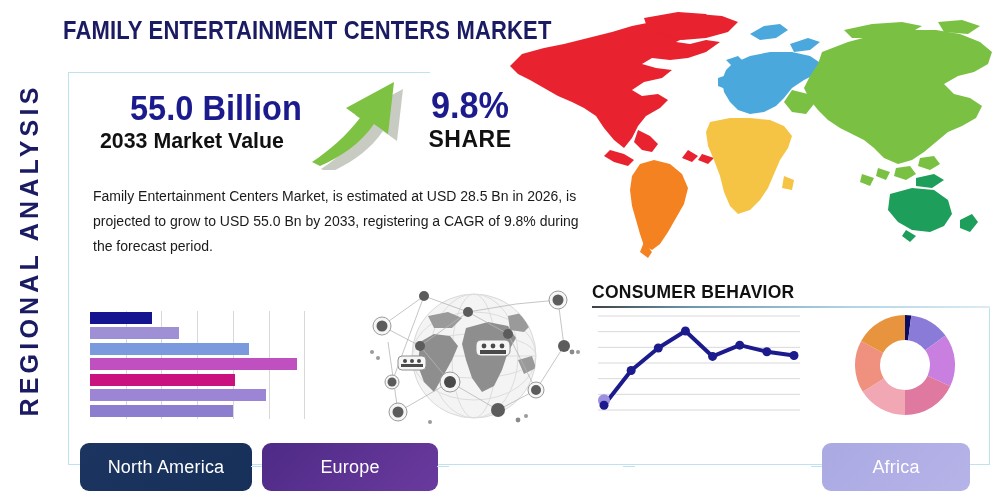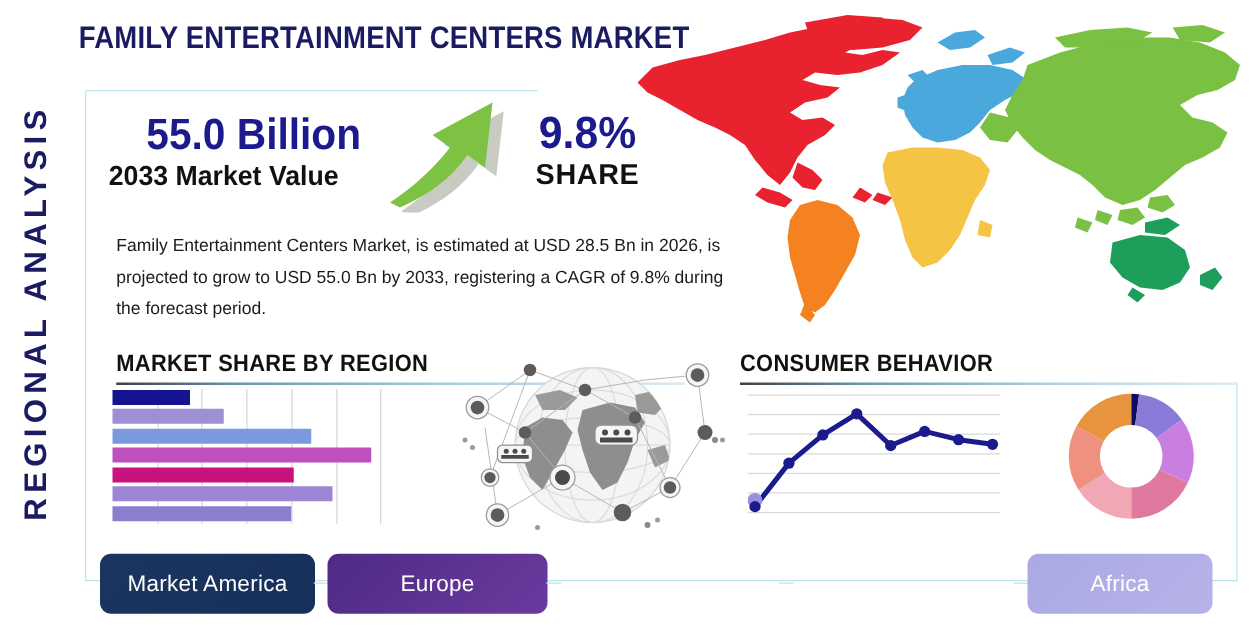--- a/index.html
+++ b/index.html
@@ -51,21 +51,21 @@
   }
   .frame-mask-top{
     position:absolute;left:430px;top:66px;width:565px;height:14px;background:#fff;
   }
   .frame-mask-right{
     position:absolute;left:984px;top:66px;width:20px;height:240px;background:#fff;
   }
 
   
   .kpi{
-    position:absolute;left:79px;top:90px;width:400px;height:80px;
+    position:absolute;left:92px;top:90px;width:400px;height:80px;
   }
   .kpi-value{
     position:absolute;left:38px;top:-2px;
     font-family:"Liberation Sans Narrow","Liberation Sans",sans-serif;
     font-weight:bold;font-size:35px;color:#1b1b8e;
     white-space:nowrap;
     transform:scaleX(0.93);transform-origin:left center;
   }
   .kpi-caption{
     position:absolute;left:8px;top:38px;
@@ -212,24 +212,20 @@
     </svg>
   </div>
 
   <div class="kpi2">
     <div class="kpi2-value">9.8%</div>
     <div class="kpi2-caption">SHARE</div>
   </div>
 
   <div class="body-text">Family Entertainment Centers Market, is estimated at USD 28.5 Bn in 2026, is projected to grow to USD 55.0 Bn by 2033, registering a CAGR of 9.8% during the forecast period.</div>
 
-  <div class="sec sec-market">
-    <div class="sec-title">MARKET SHARE BY REGION</div>
-    <div class="sec-rule"></div>
-  </div>
 
   <div class="sec sec-consumer">
     <div class="sec-title">CONSUMER BEHAVIOR</div>
     <div class="sec-rule"></div>
   </div>
 
   <div class="bar-chart">
     <div class="bar-grid" id="bar-grid">
         <i style="left: 35.7px;"></i>
         <i style="left: 71.4px;"></i>
@@ -358,21 +354,21 @@
         <path d="M97.45084971874738 27.61073738537635 A50 50 0 0 1 102.24135262330097 78.28896457825364 L79.62067631165048 67.64448228912681 A25 25 0 0 0 77.22542485937369 42.30536869268818 Z" fill="#c87fe0"></path>
         <path d="M102.24135262330097 78.28896457825364 A50 50 0 0 1 57 107 L57 82 A25 25 0 0 0 79.62067631165048 67.64448228912681 Z" fill="#e0799f"></path>
         <path d="M57 107 A50 50 0 0 1 14.783603724899244 83.79133974894984 L35.891801862449626 70.39566987447492 A25 25 0 0 0 57 82 Z" fill="#f2a7b5"></path>
         <path d="M14.783603724899244 83.79133974894984 A50 50 0 0 1 13.184665997806825 32.912316294914234 L35.092332998903416 44.95615814745712 A25 25 0 0 0 35.891801862449626 70.39566987447492 Z" fill="#f0907e"></path>
         <path d="M13.184665997806825 32.912316294914234 A50 50 0 0 1 56.99999999999999 7 L56.99999999999999 32 A25 25 0 0 0 35.092332998903416 44.95615814745712 Z" fill="#e8943f"></path>
       </svg>
   </div>
 
   <div class="regions" id="regions">
       <div class="region-btn" style="left: 0px; width: 172px; background: linear-gradient(135deg, rgb(27, 53, 96) 0%, rgb(23, 48, 90) 100%);">
-        <span>Market America</span>
+        <span>North America</span>
       </div>
       <div class="region-connector" style="left: 171px; width: 12px;"></div>
       <div class="region-btn" style="left: 182px; width: 176px; background: linear-gradient(135deg, rgb(78, 42, 134) 0%, rgb(106, 58, 158) 100%); justify-content: center;">
         <span>Europe</span>
       </div>
       <div class="region-connector" style="left: 357px; width: 12px;"></div>
       <div class="region-connector" style="left: 543px; width: 12px;"></div>
       <div class="region-connector" style="left: 731px; width: 12px;"></div>
       <div class="region-btn" style="left: 742px; width: 148px; background: linear-gradient(135deg, rgb(170, 169, 226) 0%, rgb(182, 179, 232) 100%);">
         <span>Africa</span>

